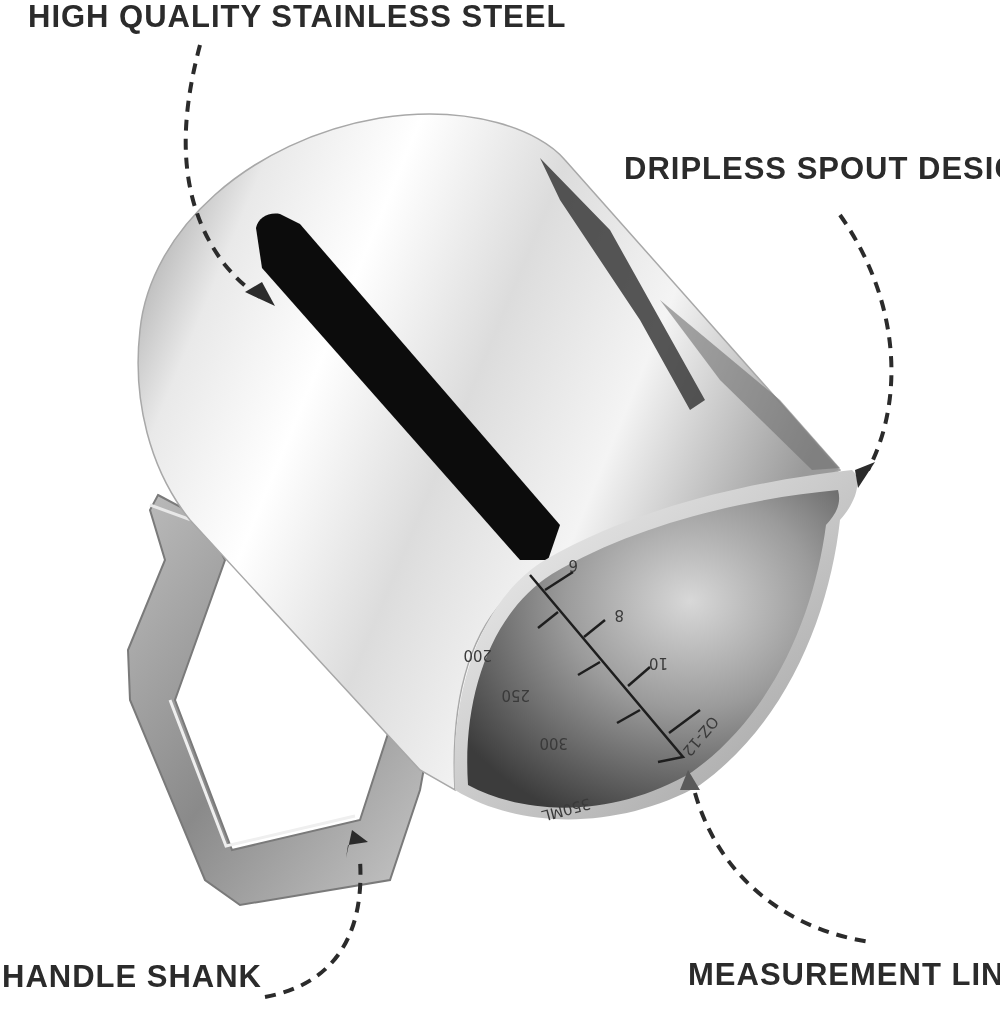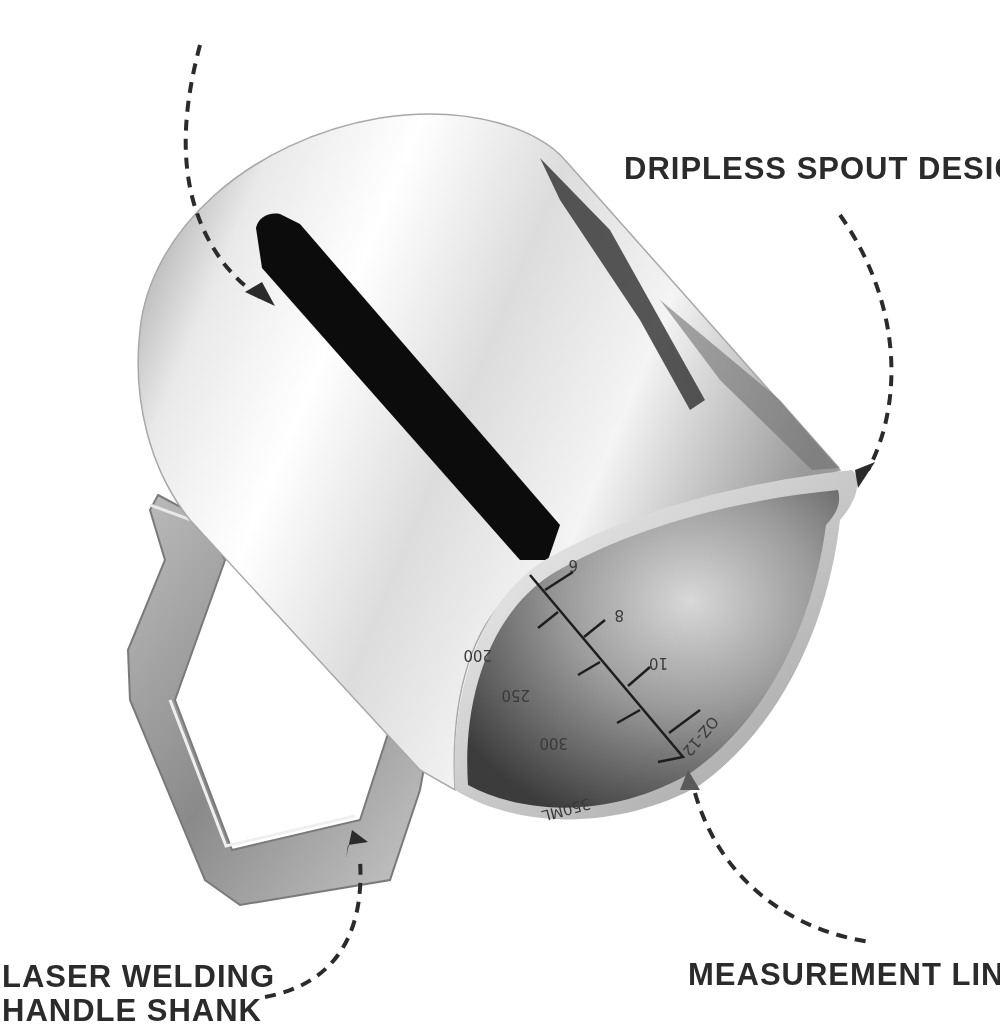--- a/index.html
+++ b/index.html
@@ -116,20 +116,20 @@
       <path d="M695 793 C720 880 790 930 870 942"></path>
     </g>
     <g fill="#2b2b2b">
       <polygon points="245,292 275,306 262,282"></polygon>
       <polygon points="855,470 875,462 858,488"></polygon>
       <polygon points="348,845 368,842 352,830 346,858"></polygon>
       <polygon points="680,790 700,790 688,770" fill="#5a5a5a"></polygon>
     </g>
   </svg>
 
+  <div class="callout" id="callout-steel">HIGH QUALITY STAINLESS STEEL</div>
   <div class="callout" id="callout-spout">DRIPLESS SPOUT DESIGN</div>
   <div class="callout" id="callout-handle">
-    <div>LASER WELDING</div>
     <div>HANDLE SHANK</div>
   </div>
   <div class="callout" id="callout-measure">MEASUREMENT LINE</div>
 
 </div>
 
 </body></html>

